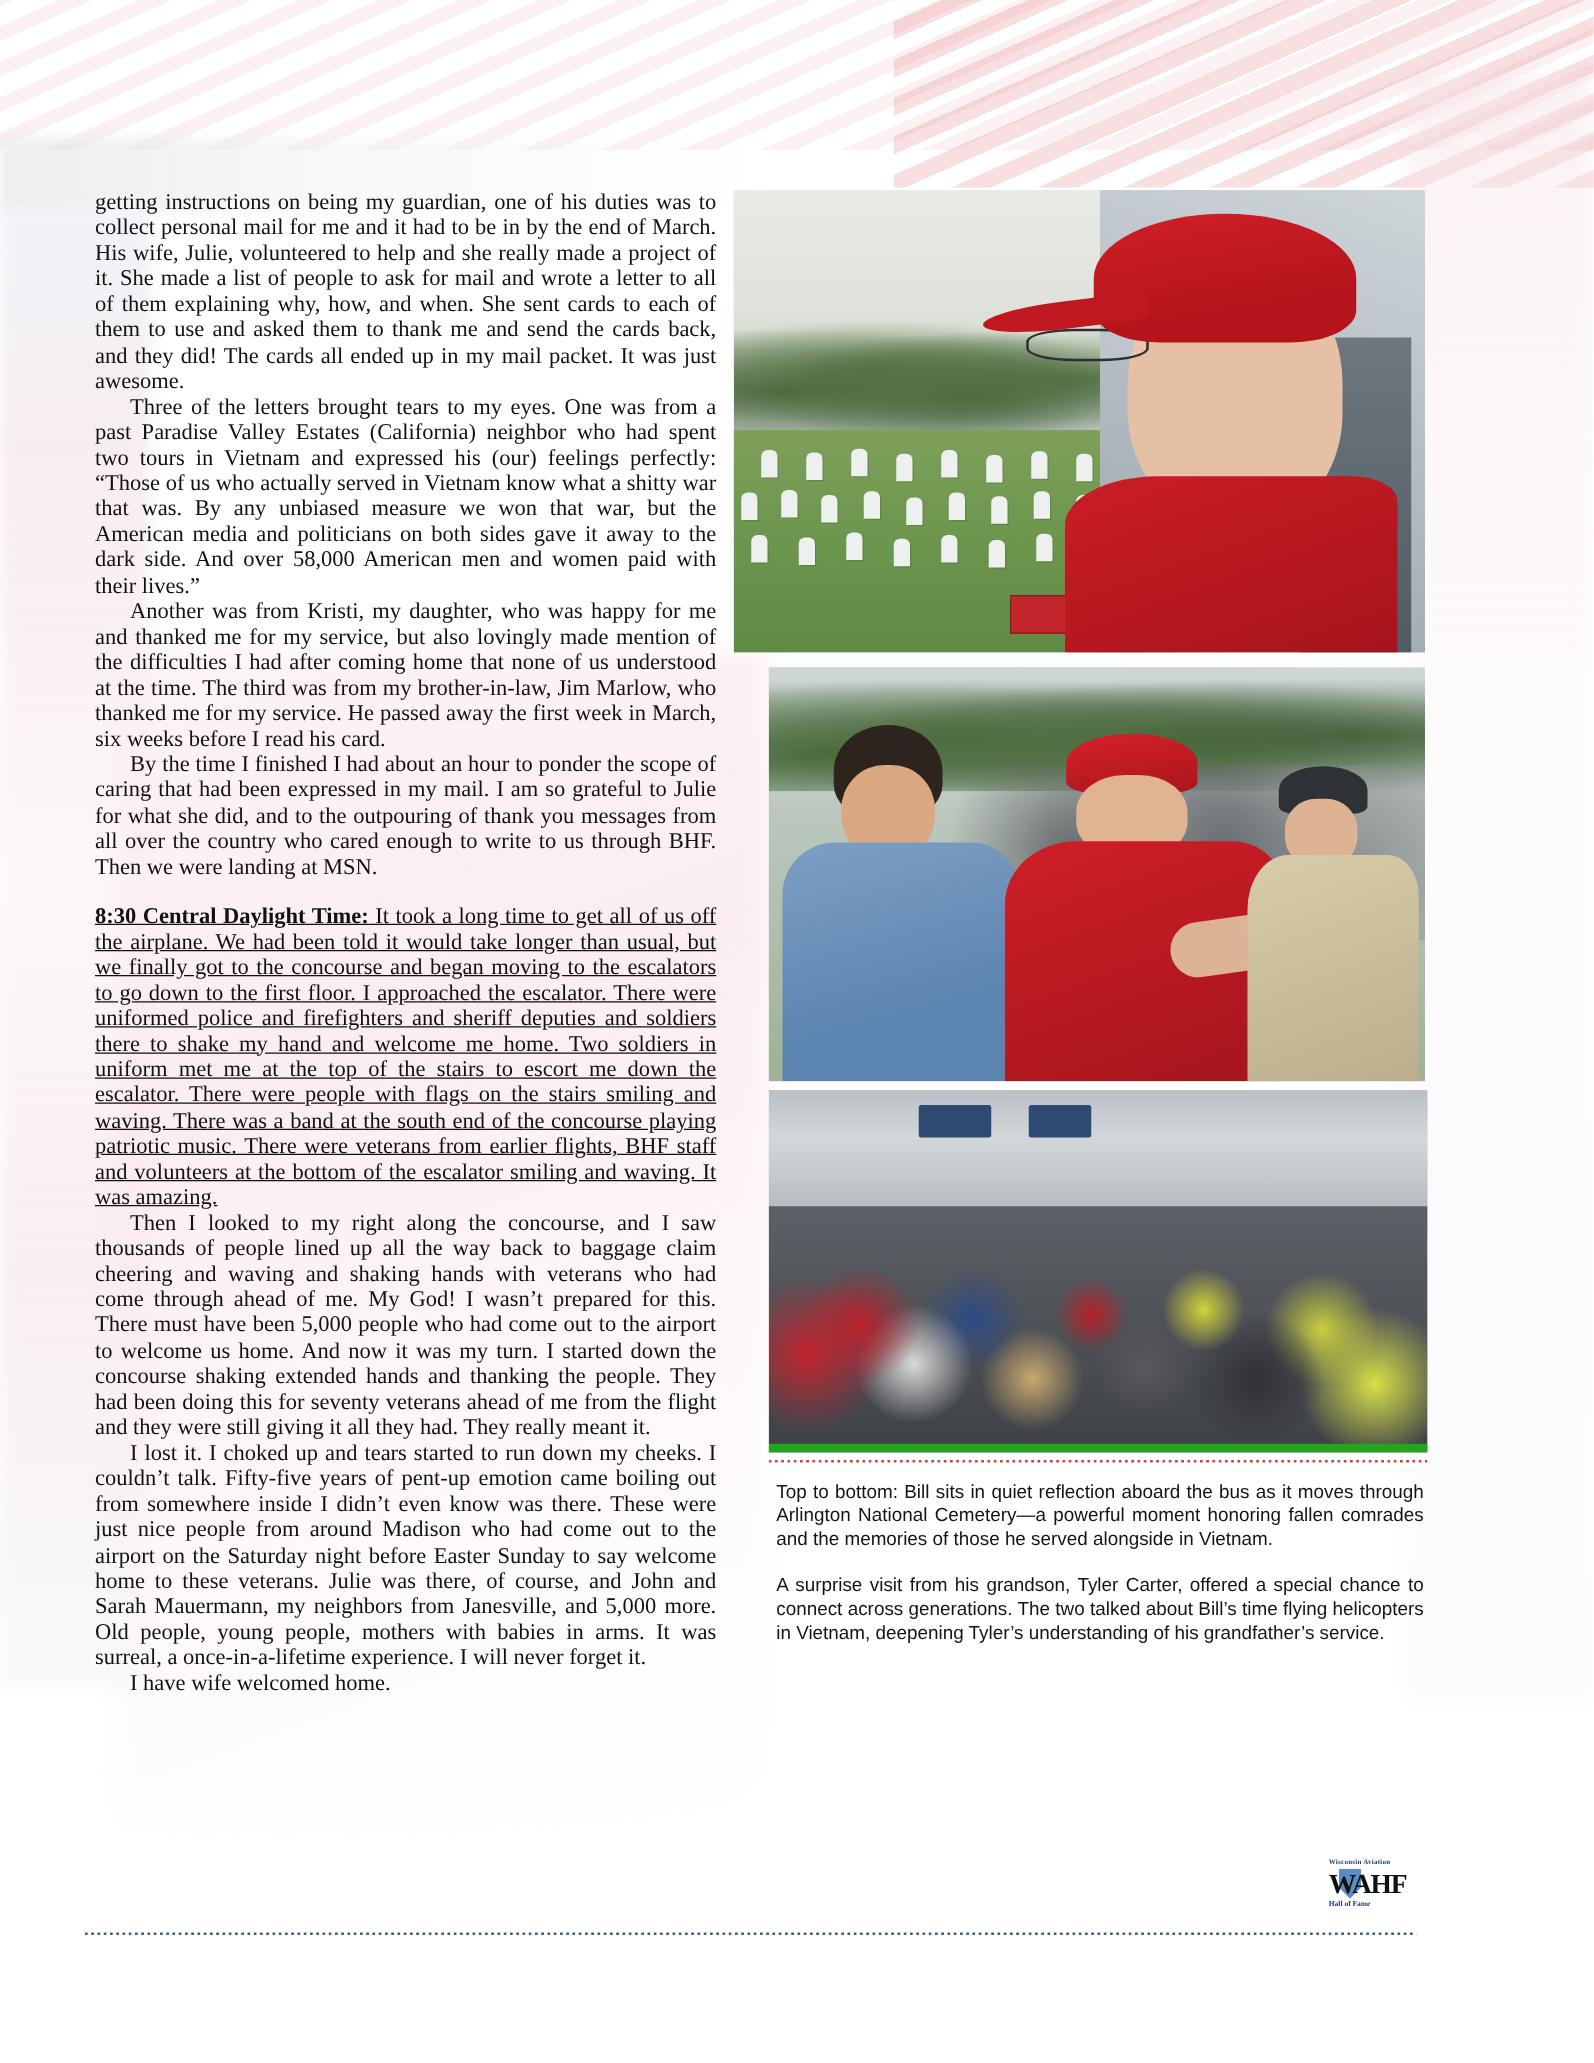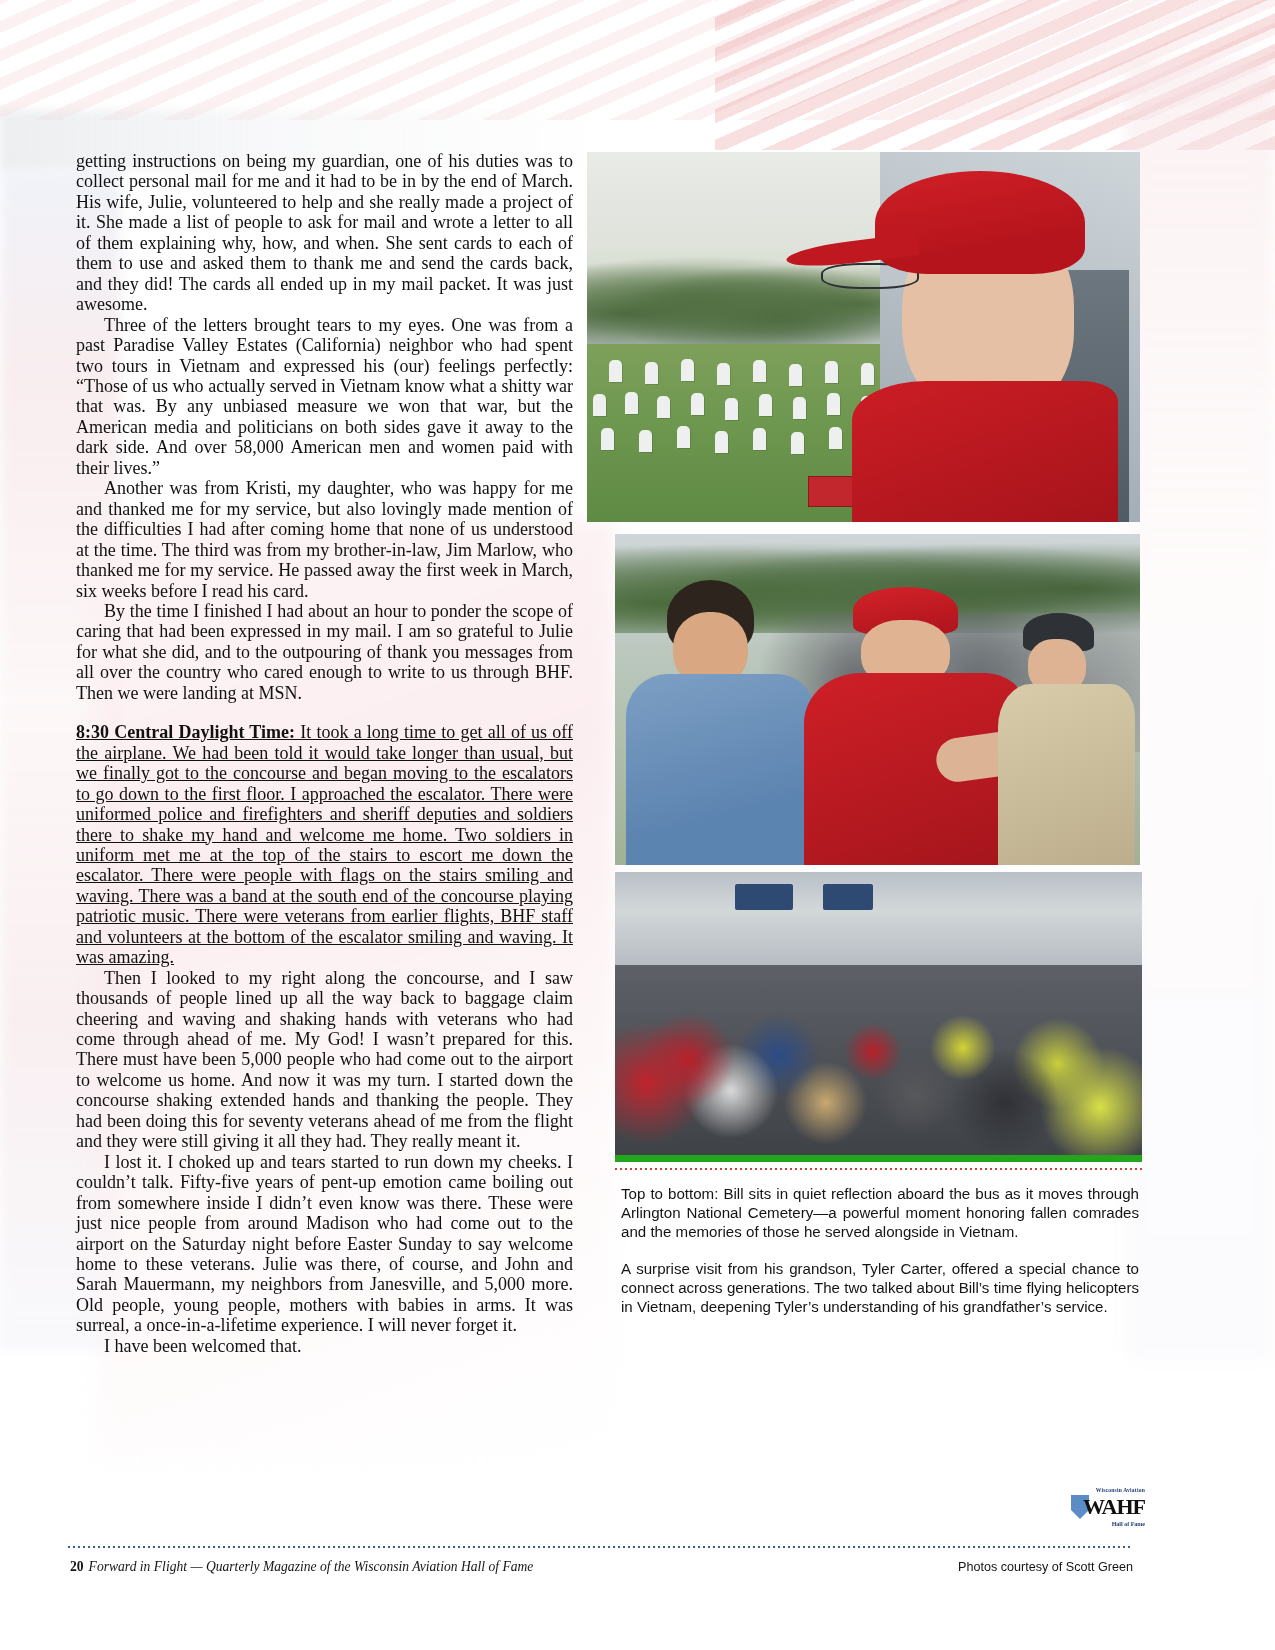--- a/index.html
+++ b/index.html
@@ -220,21 +220,21 @@
     font-family:"Liberation Sans", sans-serif;
     font-size:15.1px;line-height:19.2px;color:#141414;
     text-align:justify;
   }
   .captions p{margin:0 0 17px 0;}
   .captions p:last-child{margin-bottom:0;}
 
   
   .wahf{
     position:absolute;left:1063px;top:1487px;width:82px;height:46px;
-    text-align:right;
+    text-align:left;
   }
   .wahf .w-top{
     font-family:"Liberation Serif", serif;
     font-size:5.6px;letter-spacing:.2px;color:#1d3d70;font-weight:bold;
     line-height:7px;white-space:nowrap;
   }
   .wahf .w-main{
     position:relative;height:26px;
   }
   .wahf .w-main .shield{
@@ -292,21 +292,21 @@
   <div class="col-left">
     <p class="noindent">getting instructions on being my guardian, one of his duties was to collect personal mail for me and it had to be in by the end of March. His wife, Julie, volunteered to help and she really made a project of it. She made a list of people to ask for mail and wrote a letter to all of them explaining why, how, and when. She sent cards to each of them to use and asked them to thank me and send the cards back, and they did! The cards all ended up in my mail packet. It was just awesome.</p>
     <p>Three of the letters brought tears to my eyes. One was from a past Paradise Valley Estates (California) neighbor who had spent two tours in Vietnam and expressed his (our) feelings perfectly: “Those of us who actually served in Vietnam know what a shitty war that was. By any unbiased measure we won that war, but the American media and politicians on both sides gave it away to the dark side. And over 58,000 American men and women paid with their lives.”</p>
     <p>Another was from Kristi, my daughter, who was happy for me and thanked me for my service, but also lovingly made mention of the difficulties I had after coming home that none of us understood at the time. The third was from my brother-in-law, Jim Marlow, who thanked me for my service. He passed away the first week in March, six weeks before I read his card.</p>
     <p>By the time I finished I had about an hour to ponder the scope of caring that had been expressed in my mail. I am so grateful to Julie for what she did, and to the outpouring of thank you messages from all over the country who cared enough to write to us through BHF. Then we were landing at MSN.</p>
 
     <p class="noindent gap"><b>8:30 Central Daylight Time:</b><span> It took a long time to get all of us off the airplane. We had been told it would take longer than usual, but we finally got to the concourse and began moving to the escalators to go down to the first floor. I approached the escalator. There were uniformed police and firefighters and sheriff deputies and soldiers there to shake my hand and welcome me home. Two soldiers in uniform met me at the top of the stairs to escort me down the escalator. There were people with flags on the stairs smiling and waving. There was a band at the south end of the concourse playing patriotic music. There were veterans from earlier flights, BHF staff and volunteers at the bottom of the escalator smiling and waving. It was amazing.</span></p>
 
     <p>Then I looked to my right along the concourse, and I saw thousands of people lined up all the way back to baggage claim cheering and waving and shaking hands with veterans who had come through ahead of me. My God! I wasn’t prepared for this. There must have been 5,000 people who had come out to the airport to welcome us home. And now it was my turn. I started down the concourse shaking extended hands and thanking the people. They had been doing this for seventy veterans ahead of me from the flight and they were still giving it all they had. They really meant it.</p>
     <p>I lost it. I choked up and tears started to run down my cheeks. I couldn’t talk. Fifty-five years of pent-up emotion came boiling out from somewhere inside I didn’t even know was there. These were just nice people from around Madison who had come out to the airport on the Saturday night before Easter Sunday to say welcome home to these veterans. Julie was there, of course, and John and Sarah Mauermann, my neighbors from Janesville, and 5,000 more. Old people, young people, mothers with babies in arms. It was surreal, a once-in-a-lifetime experience. I will never forget it.</p>
-    <p>I have been welcomed that.</p>
+    <p>I have wife welcomed home.</p>
   </div>
 
   <div class="photo" id="photo1">
     <div class="p1-sky"></div>
     <div class="p1-trees"></div>
     <div class="p1-trunk" style="left:60px;top:210px;height:58px;"></div>
     <div class="p1-trunk" style="left:168px;top:206px;height:62px;"></div>
     <div class="p1-grass"></div>
     <div class="p1-stones">
       <i style="left:6px;top:42px"></i>
@@ -392,20 +392,14 @@
   <div class="wahf">
     <div class="w-top">Wisconsin Aviation</div>
     <div class="w-main">
       <div class="shield"></div>
       <div class="letters">WAHF</div>
     </div>
     <div class="w-bot">Hall of Fame</div>
   </div>
 
   <div class="footrule"></div>
-  <div class="footer">
-    <div class="f-left">
-      <span class="pg">20</span><span class="mg">Forward in Flight — Quarterly Magazine of the Wisconsin Aviation Hall of Fame</span>
-    </div>
-    <div class="f-right">Photos courtesy of Scott Green</div>
-  </div>
 
 </div>
 
 </body></html>

